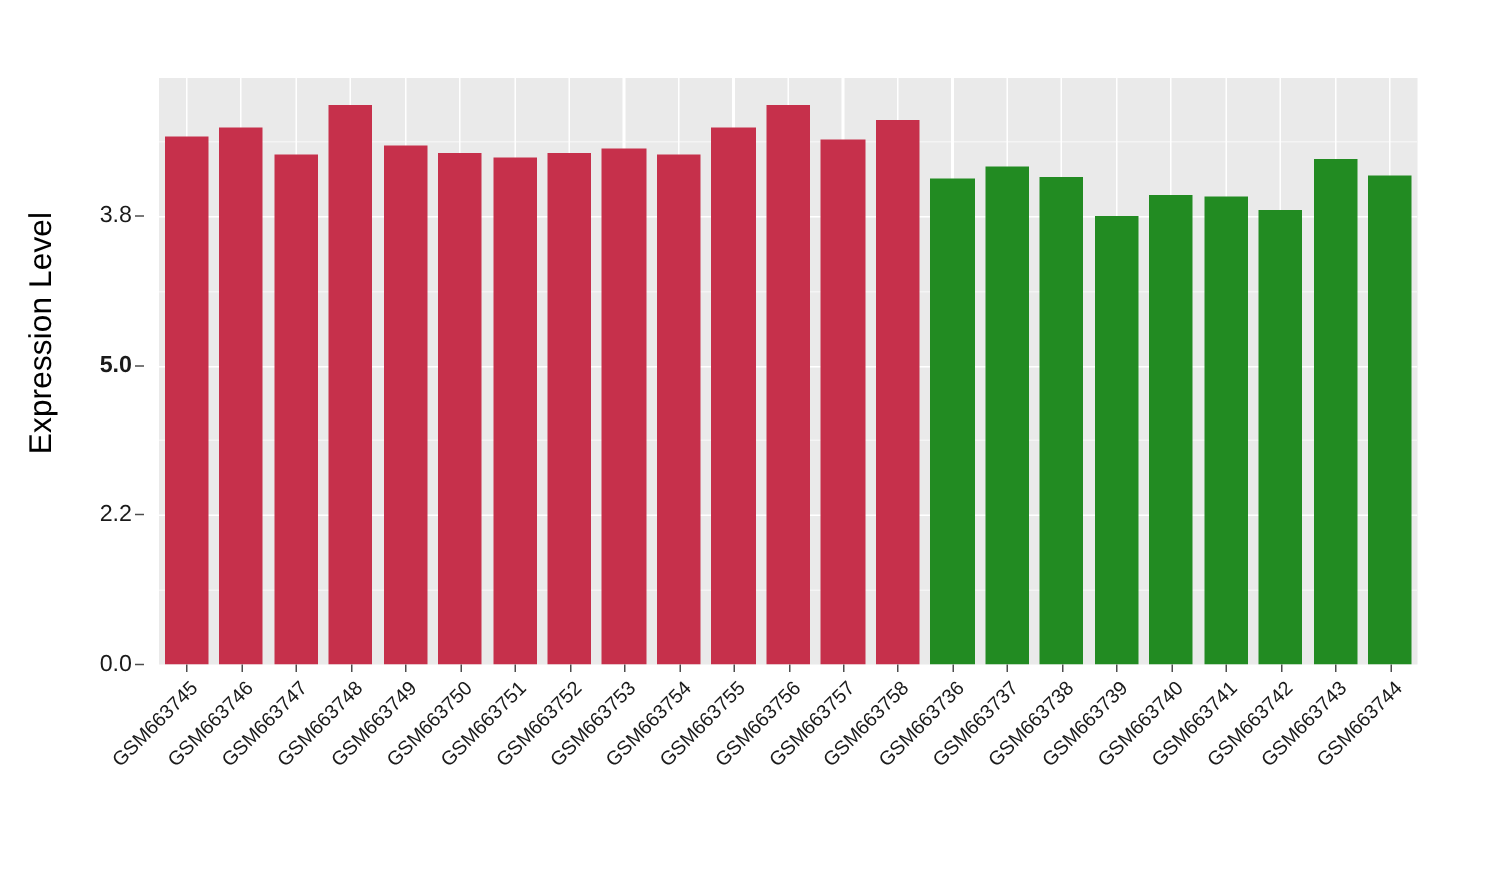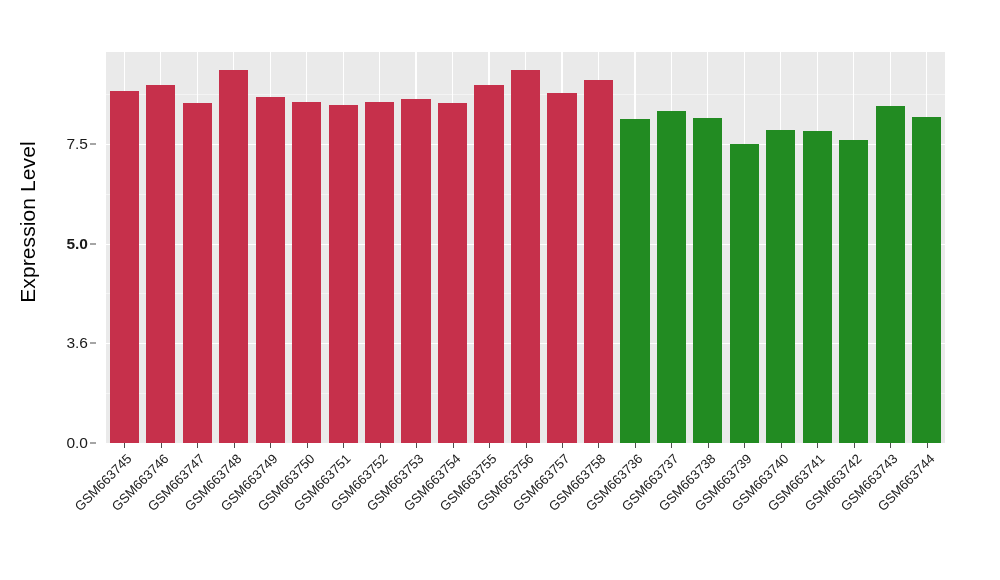--- a/index.html
+++ b/index.html
@@ -132,25 +132,25 @@
 
 <div id="root">
 
   <div id="ylabel-wrap">
     <div id="ylabel">Expression Level</div>
   </div>
 
   <div id="ytick-layer">
       <div class="ytick" style="top: 443px;">0.0</div>
       <div class="ytickmark" style="top: 443px;"></div>
-      <div class="ytick" style="top: 343.255px;">3.6</div>
+      <div class="ytick" style="top: 343.255px;">2.2</div>
       <div class="ytickmark" style="top: 343.255px;"></div>
       <div class="ytick" style="top: 243.51px; font-weight: bold;">5.0</div>
       <div class="ytickmark" style="top: 243.51px;"></div>
-      <div class="ytick" style="top: 143.765px;">7.5</div>
+      <div class="ytick" style="top: 143.765px;">3.8</div>
       <div class="ytickmark" style="top: 143.765px;"></div>
     </div>
 
   <div id="panel">
       <div class="gridline-minor" style="top: 341.128px;"></div>
       <div class="gridline-minor" style="top: 241.383px;"></div>
       <div class="gridline-minor" style="top: 141.638px;"></div>
       <div class="gridline-minor" style="top: 41.8929px;"></div>
       <div class="gridline-major" style="top: 291.255px;"></div>
       <div class="gridline-major" style="top: 191.51px;"></div>

